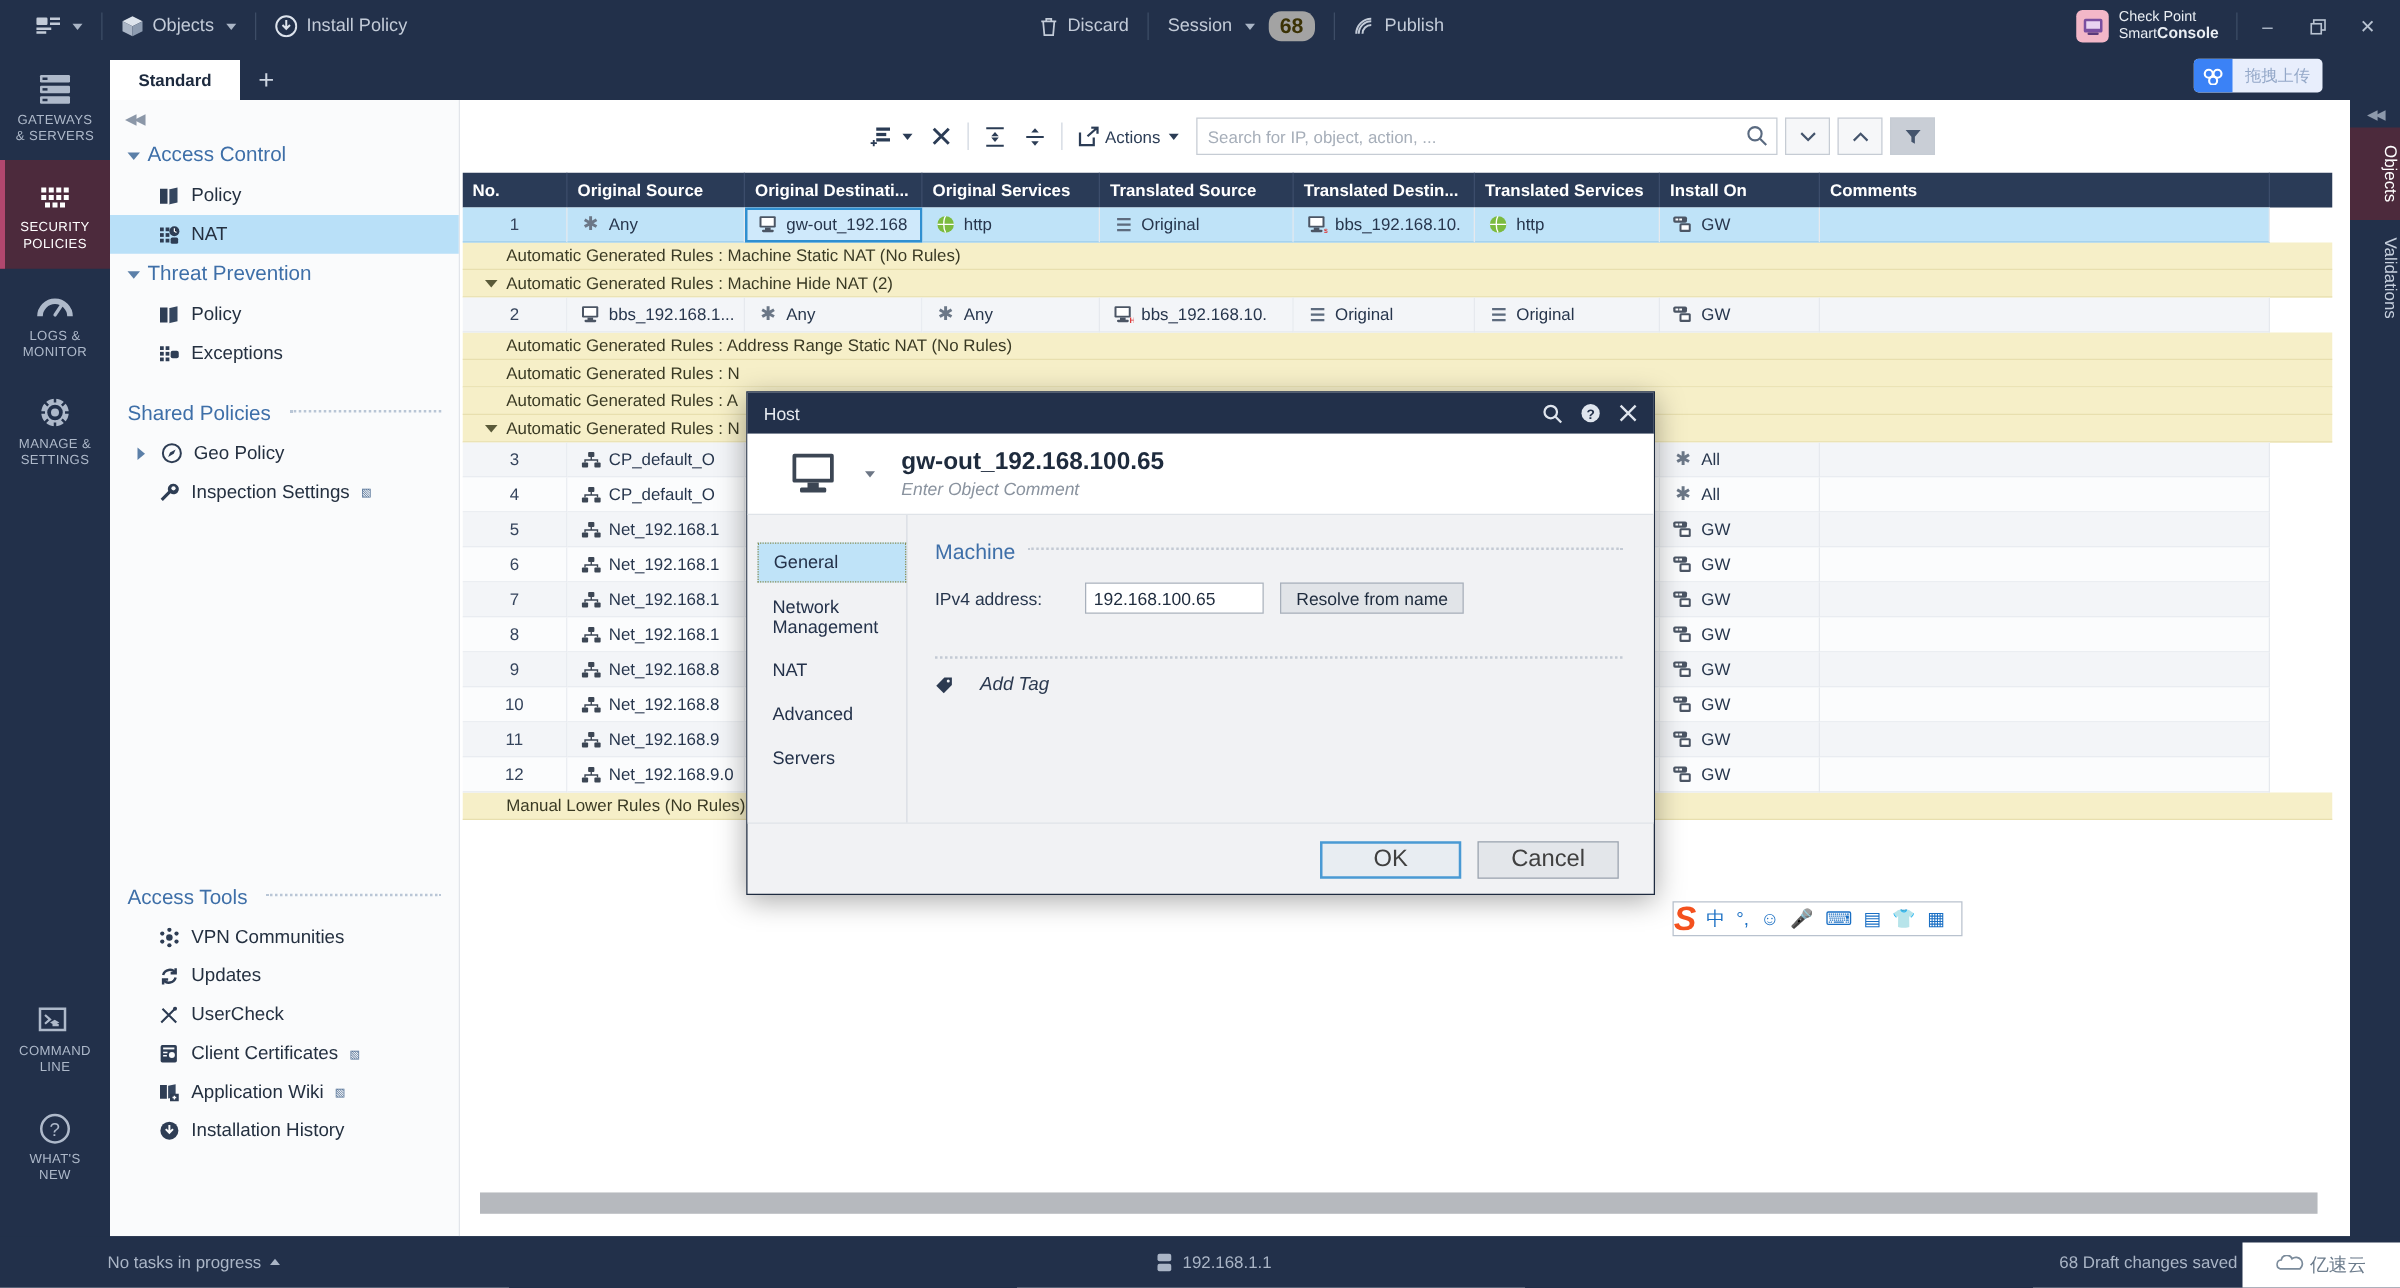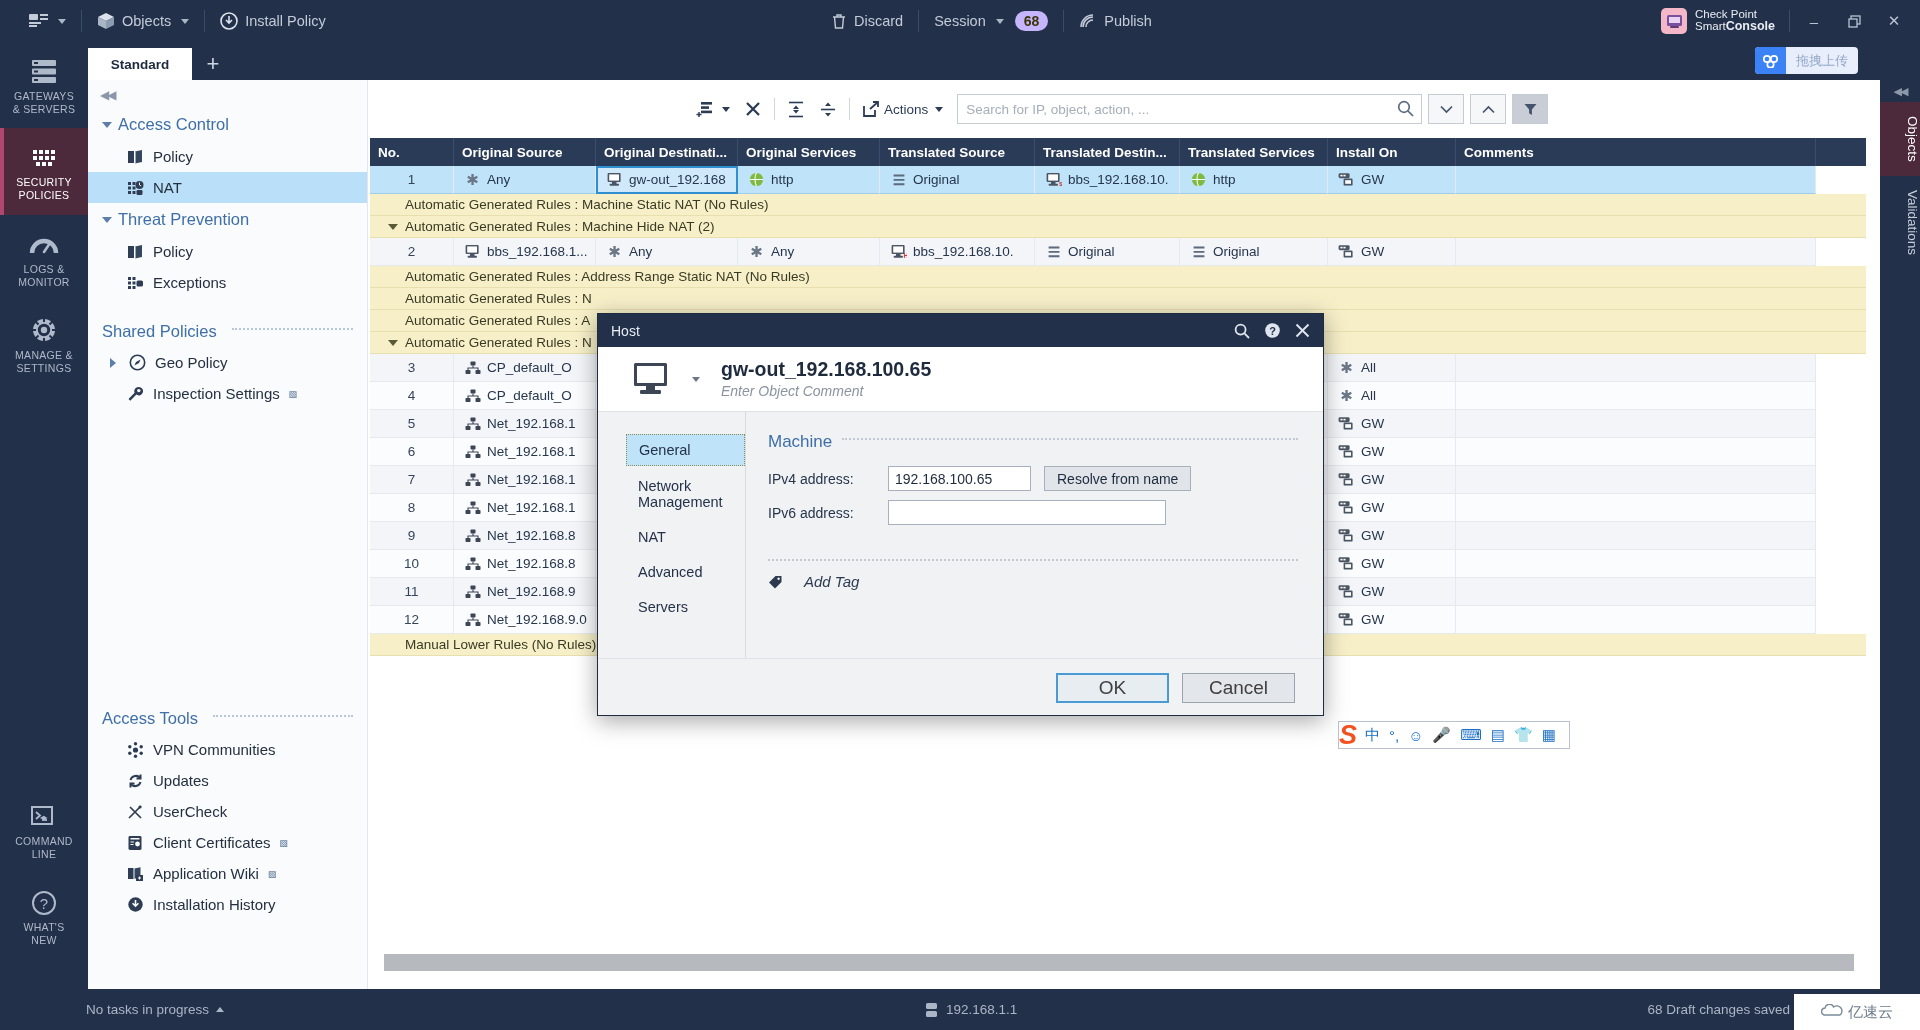--- a/index.html
+++ b/index.html
@@ -12,21 +12,21 @@
   }
   
   #topbar{
     position:absolute; left:0; top:0; width:1920px; height:42px;
     background:#22304a; display:flex; align-items:center;
   }
   .tb-item{ display:flex; align-items:center; gap:7px; color:#c3cbd8; font-size:14.5px; padding:0 11px; height:30px; cursor:pointer;}
   .tb-sep{ width:1px; height:22px; background:#3d4c66; margin:0 4px;}
   .caret{ width:0;height:0;border-left:4px solid transparent;border-right:4px solid transparent;border-top:5px solid #aab5c6; margin-left:3px;}
   .session-badge{
-    background:#c4b5fd; color:#3b3205; font-weight:bold; font-size:14px;
+    background:#a3a3a3; color:#3b3205; font-weight:bold; font-size:17px;
     border-radius:10px; padding:2px 9px; margin-left:4px;
   }
   #topbar-center{ position:absolute; left:820px; top:0; height:42px; display:flex; align-items:center;}
   #topbar-right{ position:absolute; right:0; top:0; height:42px; display:flex; align-items:center; padding-right:6px;}
   .cp-logo{ display:flex; align-items:center; gap:8px; margin-right:10px;}
   .cp-logo-mark{ width:26px;height:26px;border-radius:5px;background:#f3b7c8;display:flex;align-items:center;justify-content:center;}
   .cp-logo-txt{ line-height:1.05; color:#e9edf3; font-size:11.5px;}
   .cp-logo-txt b{font-size:12.5px;}
   .win-btn{ width:40px;height:34px;display:flex;align-items:center;justify-content:center;color:#b9c3d2;font-size:15px;cursor:pointer;}
 
@@ -159,21 +159,21 @@
     border:1px solid #1e2b40;box-shadow:0 5px 22px rgba(0,0,0,.35);
   }
   #dlg-title{height:33px;background:#22304a;color:#e7ebf1;display:flex;align-items:center;padding:0 6px 0 13px;font-size:14px;}
   #dlg-title .sp{flex:1;}
   #dlg-title .dbtn{width:30px;height:33px;display:flex;align-items:center;justify-content:center;cursor:pointer;color:#dfe5ee;}
   #dlg-head{height:65px;background:#fff;display:flex;align-items:center;padding:0 32px;gap:13px;border-bottom:1px solid #dfe3e8;}
   .mon-icon{width:46px;height:38px;display:flex;align-items:center;justify-content:center;}
   #dlg-head .nm{font-size:19.5px;font-weight:bold;color:#1e2b3d;line-height:1.1;}
   #dlg-head .cm{font-size:14px;color:#8a939f;font-style:italic;margin-top:2px;}
   #dlg-body{display:flex;height:246px;background:#f1f2f4;}
-  #dlg-left{width:128px;padding:22px 0 0 8px;border-right:1px solid #d8dce2;margin-left:20px;}
+  #dlg-left{width:128px;padding:22px 0 0 8px;border-right:1px solid #d8dce2;}
   .dlg-tab{padding:7px 12px;font-size:14.5px;color:#24324a;cursor:pointer;margin-bottom:5px;}
   .dlg-tab.active{background:#bfe3f8;border:1px dotted #8a8f55;}
   #dlg-right{flex:1;padding:20px 25px 0 22px;position:relative;}
   .sec-title{display:flex;align-items:center;gap:10px;color:#3e6fa8;font-size:17px;margin-bottom:14px;}
   .sec-title .dots{flex:1;border-bottom:2px dotted #c3cad4;margin-bottom:6px;}
   .frow{display:flex;align-items:center;margin-bottom:9px;}
   .frow label{width:120px;font-size:14px;color:#27364d;}
   .ftext{height:25px;border:1px solid #a8b0bb;background:#fff;padding:0 6px;font-size:14px;color:#1e2b3d;font-family:"Liberation Sans",sans-serif;}
   .btn-grey{height:25px;padding:0 12px;border:1px solid #a8b0bb;background:#e1e4e8;font-size:14px;cursor:pointer;color:#1e2b3d;font-family:"Liberation Sans",sans-serif;}
   .dotsline{border-bottom:2px dotted #c3cad4;margin:34px 0 12px 0;}
@@ -1305,24 +1305,20 @@
     <div id="dlg-right">
       <div class="sec-title">
         <span>Machine</span>
         <span class="dots"></span>
       </div>
       <div class="frow">
         <label>IPv4 address:</label>
         <input class="ftext" style="width: 143px;" value="192.168.100.65">
         <button class="btn-grey" style="margin-left:13px;">Resolve from name</button>
       </div>
-      <div class="frow">
-        <label>IPv6 address:</label>
-        <input class="ftext" style="width: 278px;" value="">
-      </div>
       <div class="dotsline"></div>
       <div class="addtag">
         <svg width="16" height="15" viewBox="0 0 16 15">
             <path d="M1 8.5 7.5 2h6v6L7 14.5z" fill="#2c3a50"></path>
             <circle cx="10.6" cy="4.8" r="1.2" fill="#f1f2f4"></circle>
           </svg>
         <span>Add Tag</span>
       </div>
     </div>
   </div>

